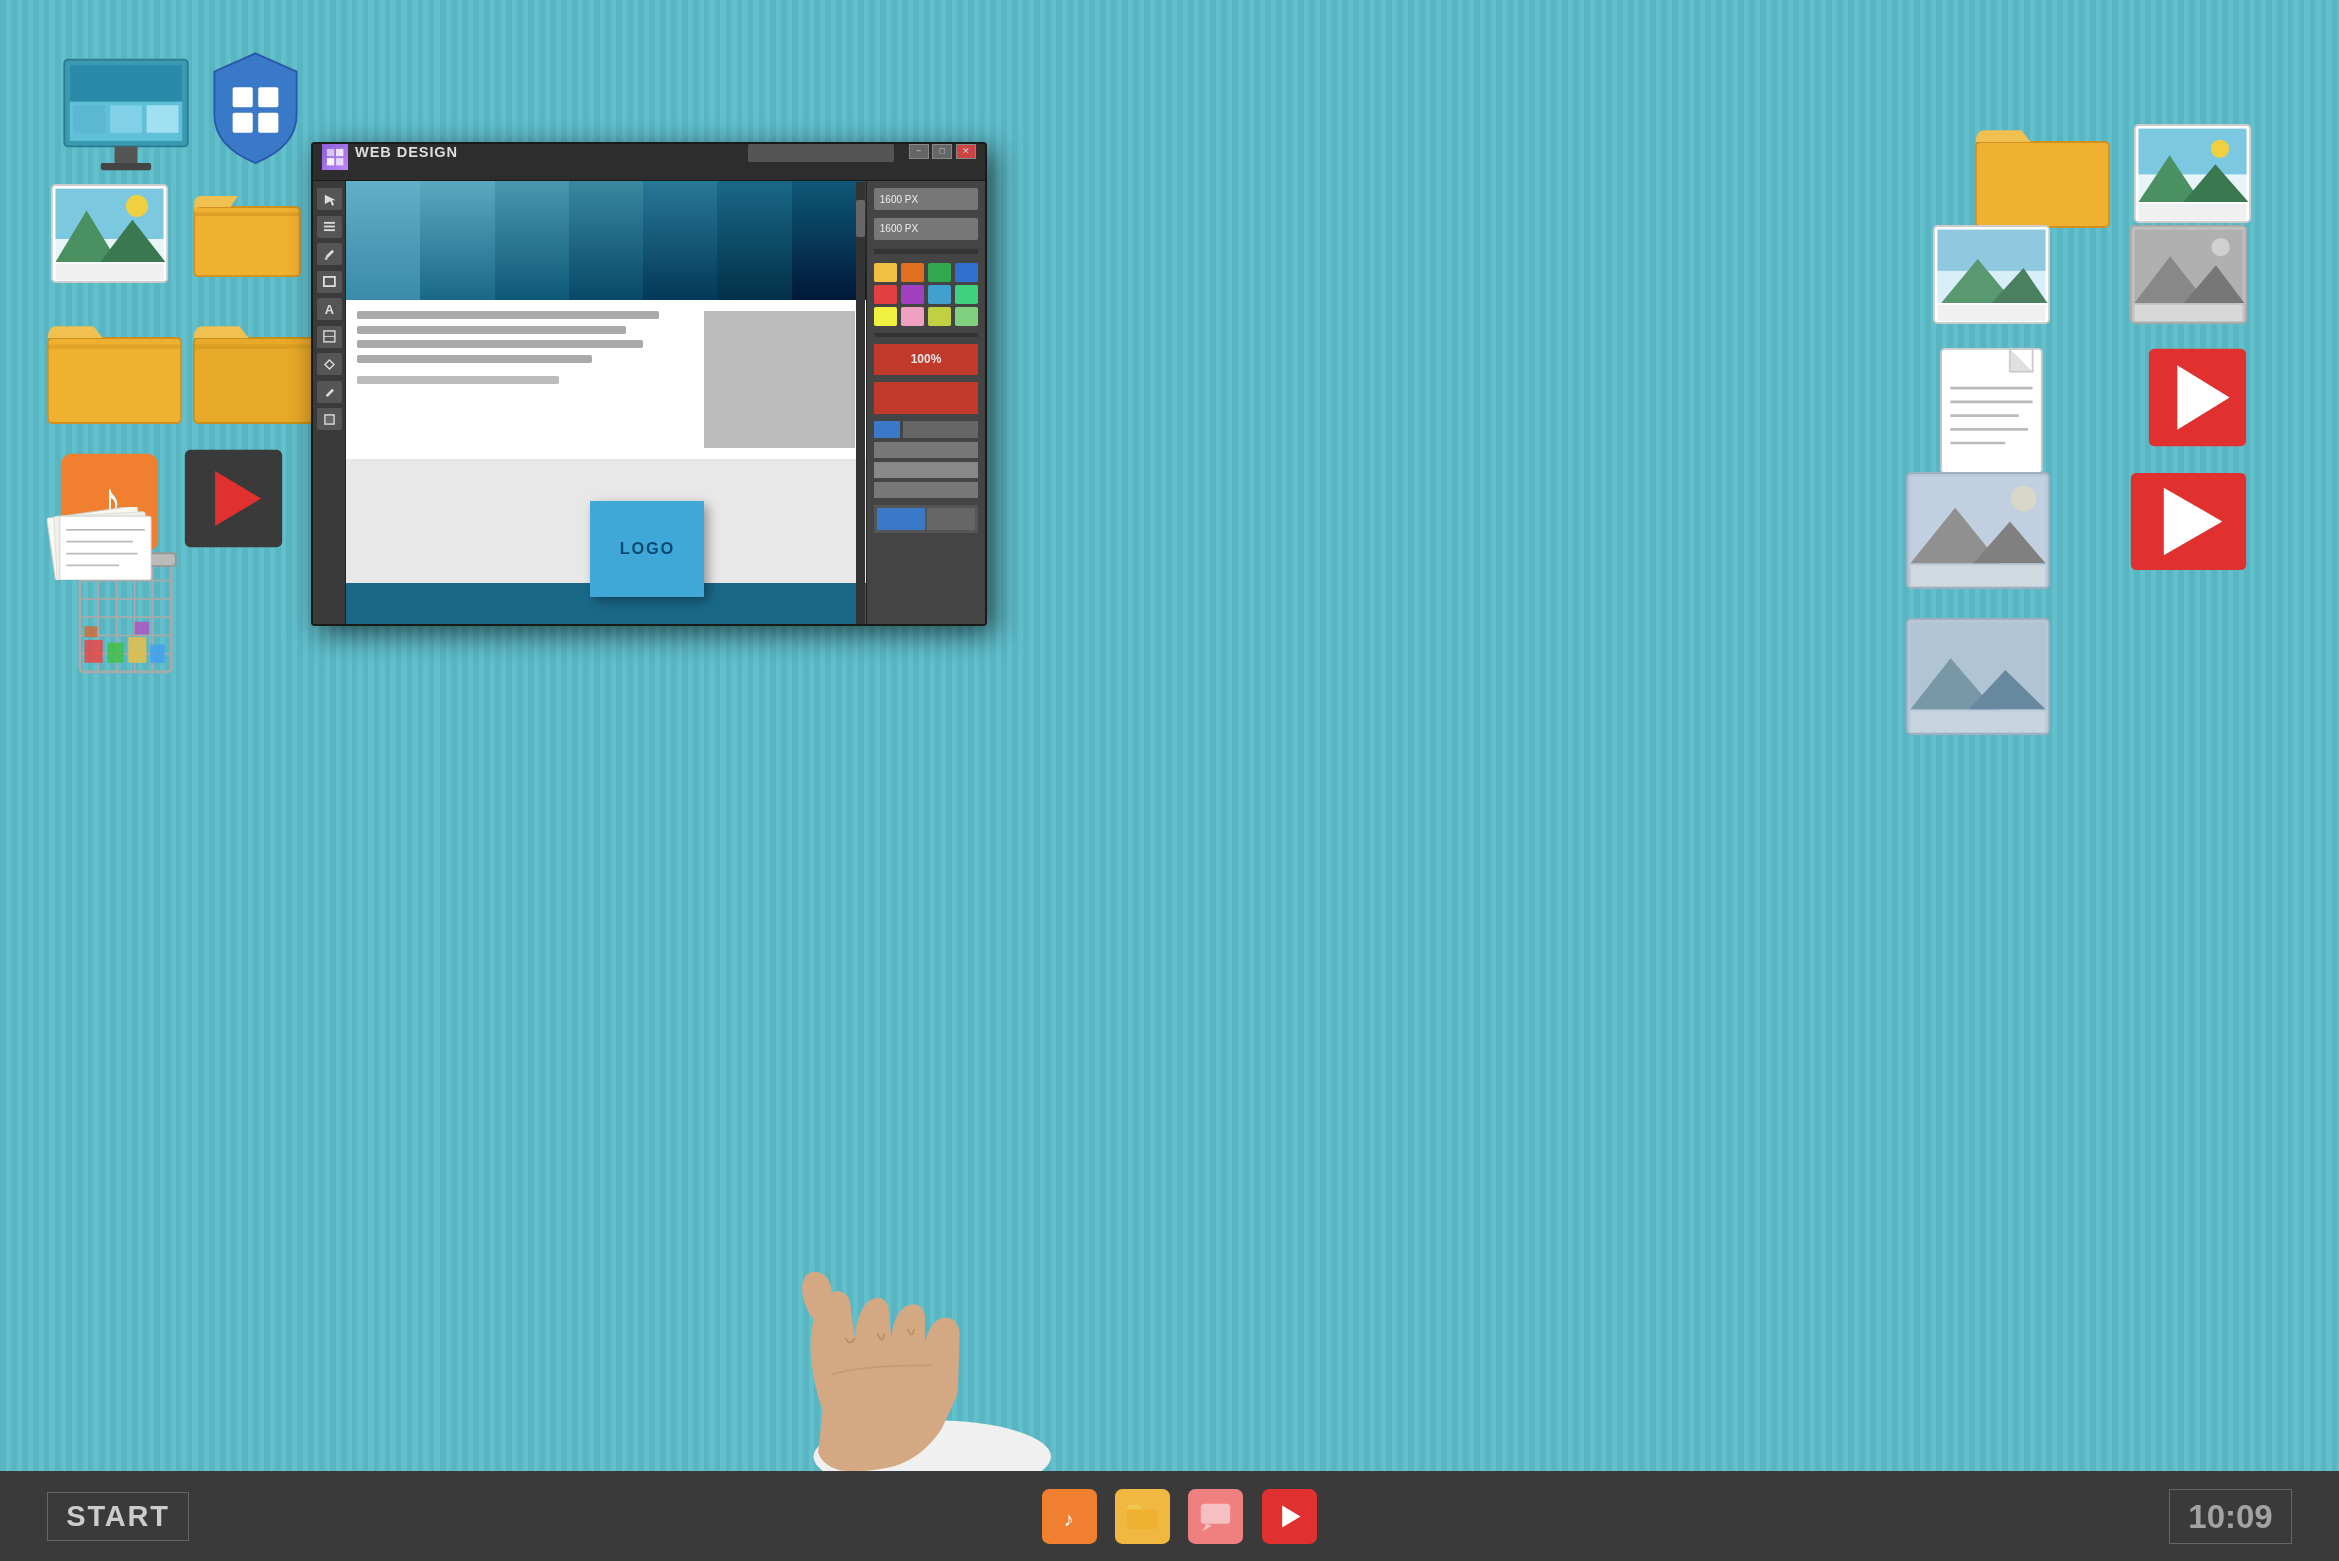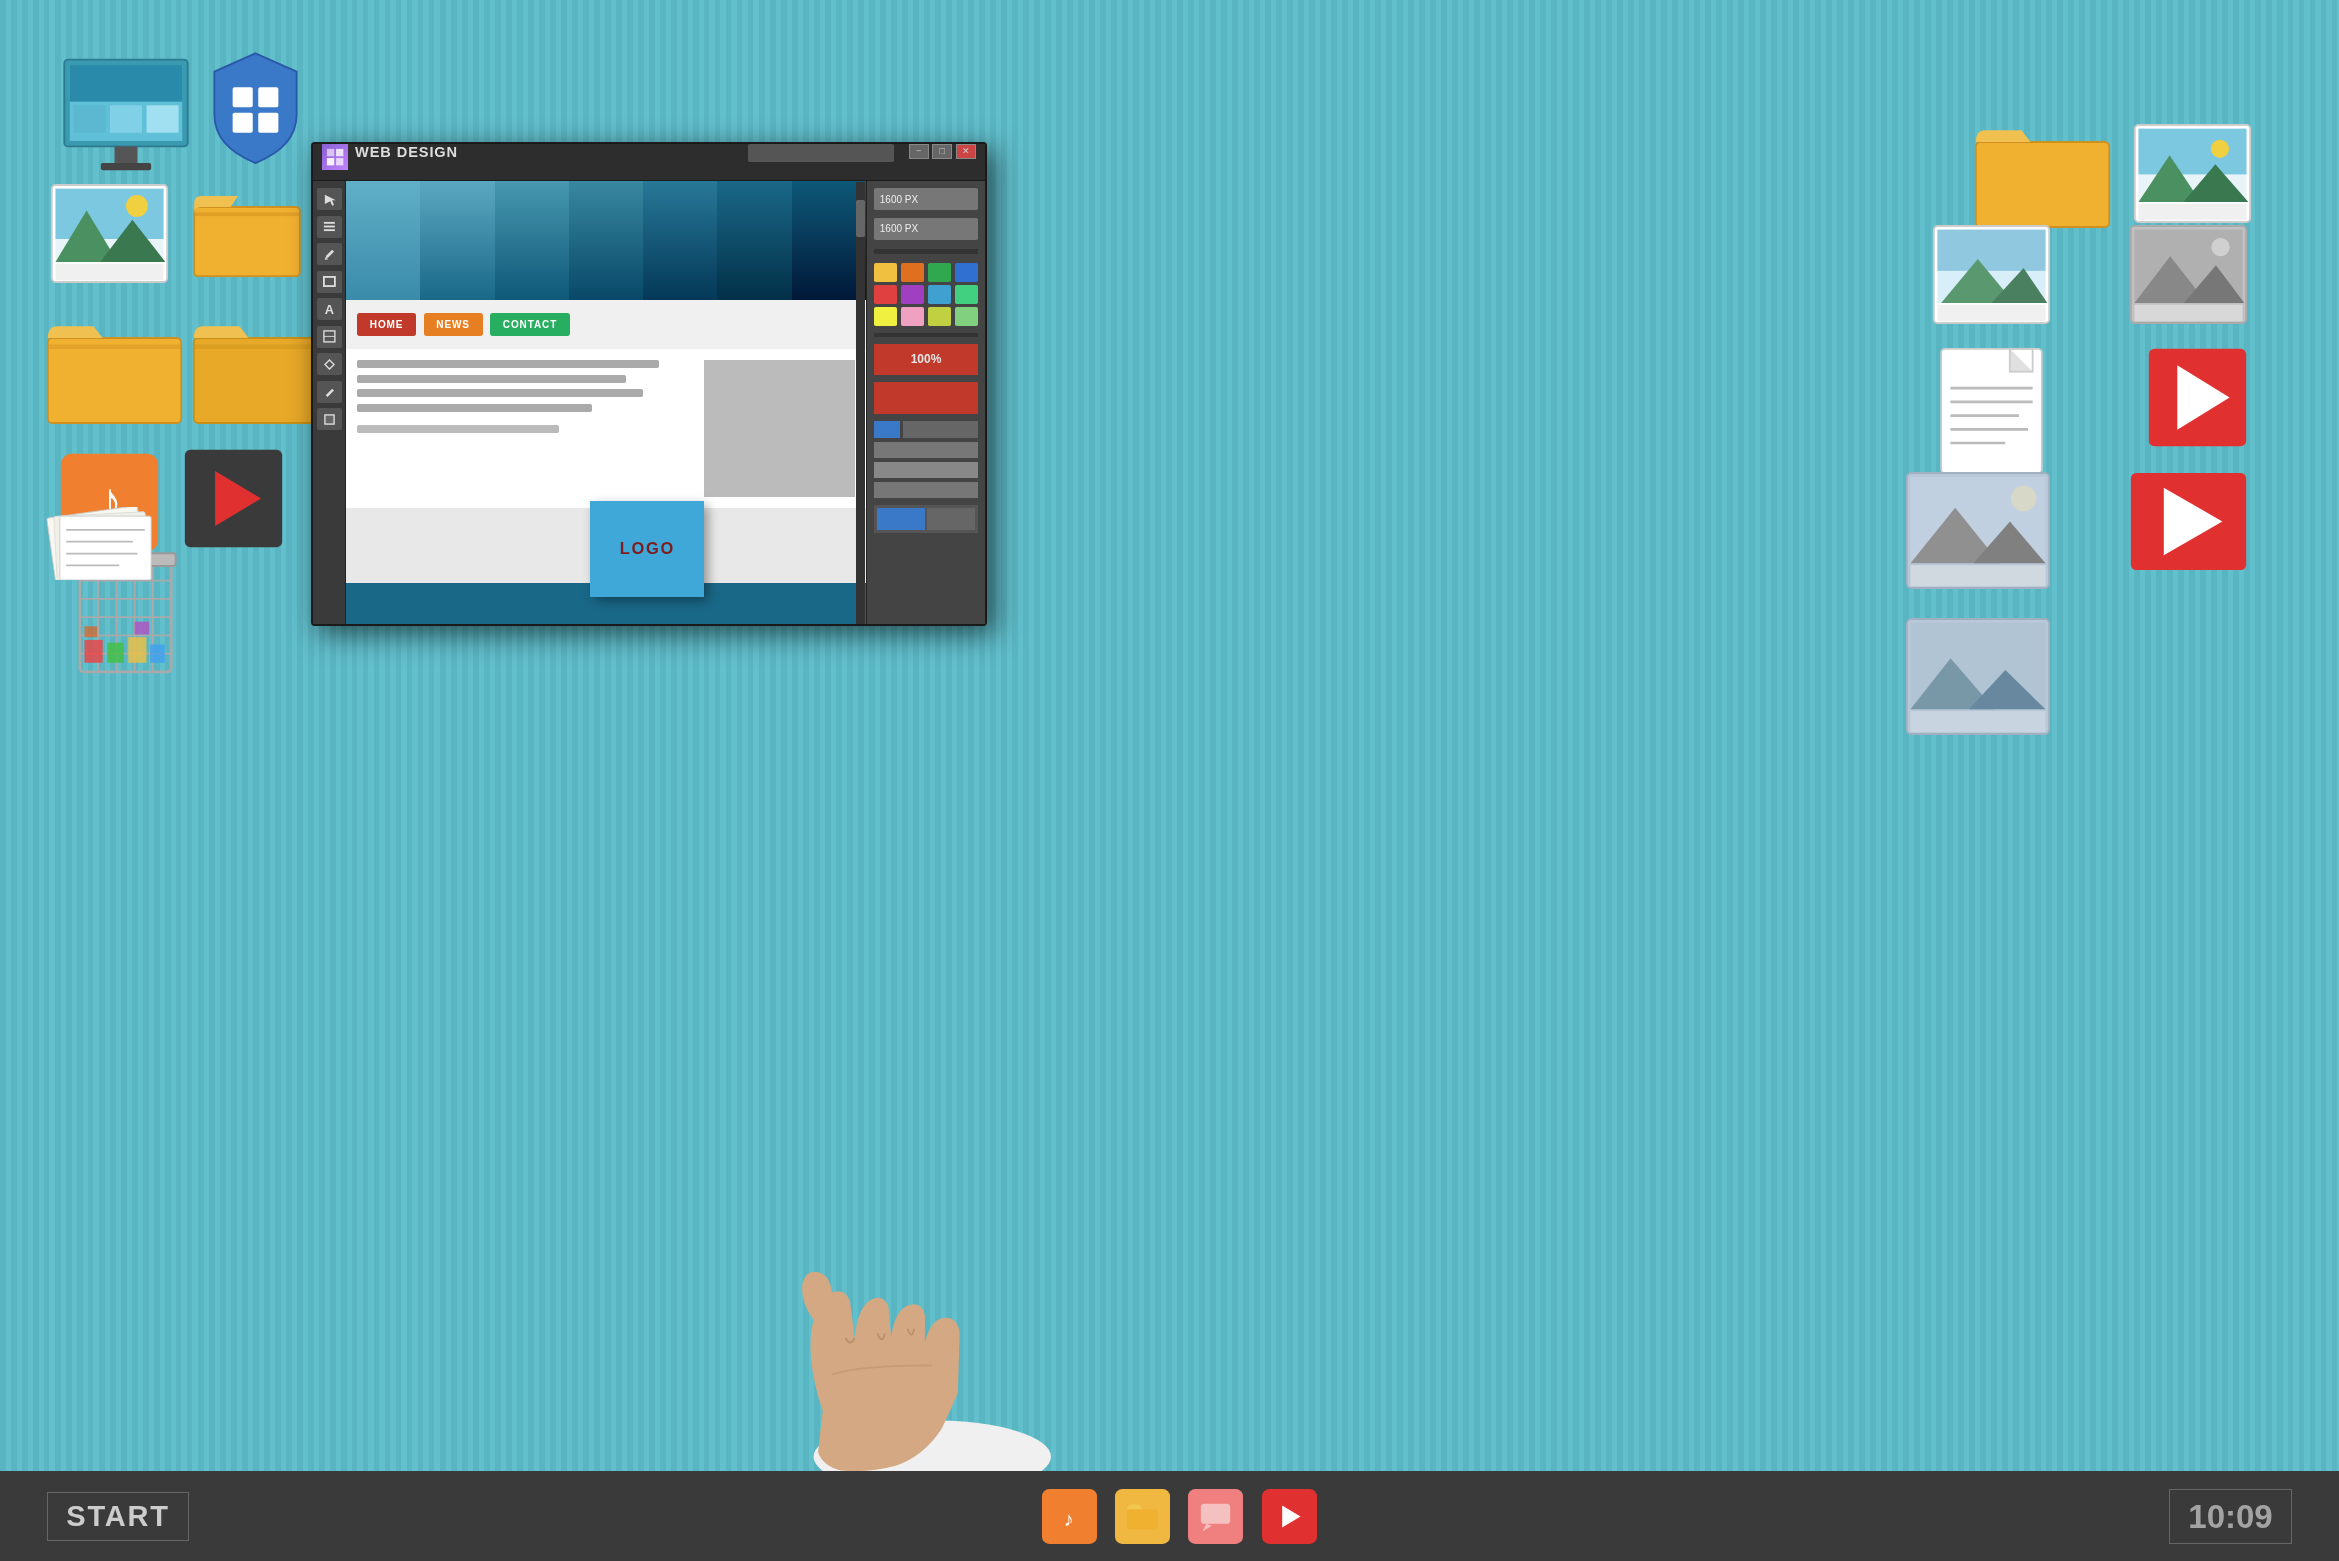--- a/index.html
+++ b/index.html
@@ -544,43 +544,38 @@
           <div style="flex:1;background:linear-gradient(180deg,#60b0c8,#3a8aaa)"></div>
           <div style="flex:1;background:linear-gradient(180deg,#5aa8c0,#1a6888)"></div>
           <div style="flex:1;background:linear-gradient(180deg,#4898b0,#0e5878)"></div>
           <div style="flex:1;background:linear-gradient(180deg,#3888a0,#084868)"></div>
           <div style="flex:1;background:linear-gradient(180deg,#287898,#043858)"></div>
           <div style="flex:1;background:linear-gradient(180deg,#1a6888,#023048)"></div>
           <div style="flex:1;background:linear-gradient(180deg,#0e5878,#011838)"></div>
         </div>
       </div>
 
-      <div style="background:#f0f0f0;padding:7.3px 11px;display:flex;gap:7.3px;align-items:center;height:49px;">
-        <div style="padding:6.4px 12.8px;background:#c0392b;color:white;font-size:10px;font-weight:bold;letter-spacing:0.9px;border-radius:2.7px;">HOME</div>
-        <div style="padding:6.4px 12.8px;background:#e67e22;color:white;font-size:10px;font-weight:bold;letter-spacing:0.9px;border-radius:2.7px;">NEWS</div>
-        <div style="padding:6.4px 12.8px;background:#27ae60;color:white;font-size:10px;font-weight:bold;letter-spacing:0.9px;border-radius:2.7px;">CONTACT</div>
-      </div>
 
       <div style="padding:11px;display:flex;gap:11px;background:white;">
 
         <div style="flex:1;">
           <div style="height:8.2px;background:#aaa;border-radius:1.8px;margin-bottom:6.4px;width:90%;"></div>
           <div style="height:8.2px;background:#aaa;border-radius:1.8px;margin-bottom:6.4px;width:80%;"></div>
           <div style="height:8.2px;background:#aaa;border-radius:1.8px;margin-bottom:6.4px;width:85%;"></div>
           <div style="height:8.2px;background:#aaa;border-radius:1.8px;margin-bottom:12.8px;width:70%;"></div>
           <div style="height:8.2px;background:#bbb;border-radius:1.8px;margin-bottom:6.4px;width:60%;"></div>
         </div>
 
         <div style="width:151px;height:137px;background:#bbb;flex-shrink:0;"></div>
       </div>
 
       <div style="position:absolute;bottom:0;left:0;right:0;height:41px;background:#1a6888;"></div>
 
       <div style="position:absolute;bottom:27.4px;left:47%;width:114px;height:96px;background:#3fa8d8;display:flex;align-items:center;justify-content:center;box-shadow:3.7px 3.7px 11px rgba(0,0,0,0.4);z-index:60;">
-        <span style="color:#7f1d1d;font-size:16.4px;font-weight:bold;letter-spacing:1.8px;">LOGO</span>
+        <span style="color:#0c4a6e;font-size:16.4px;font-weight:bold;letter-spacing:1.8px;">LOGO</span>
       </div>
     </div>
 
     <div class="window-right-panel">
 
       <div class="panel-input">1600 PX</div>
       <div class="panel-input">1600 PX</div>
 
       <div style="height:5.5px;background:#333;margin:1.8px 0;"></div>
 

